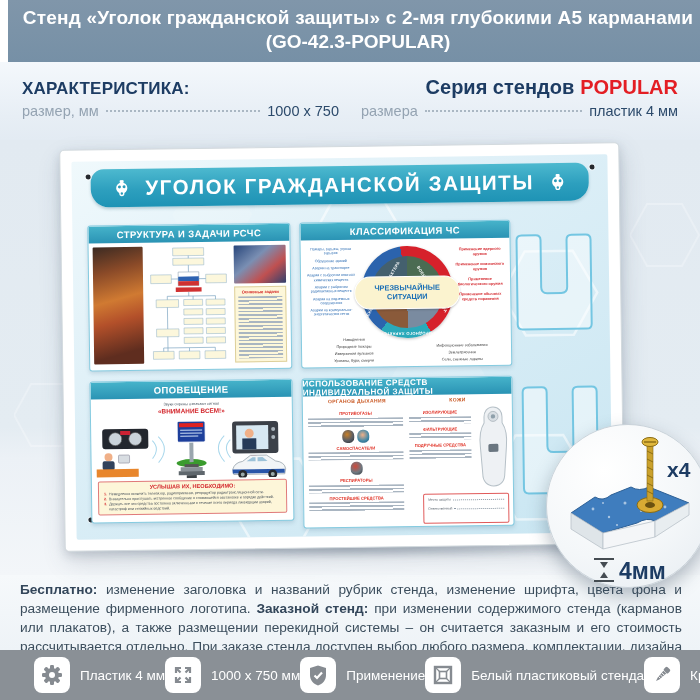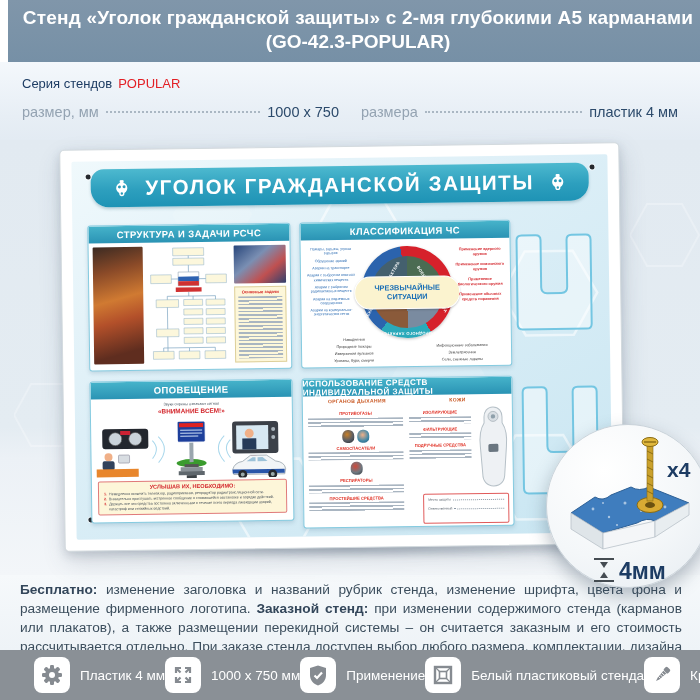--- a/index.html
+++ b/index.html
@@ -11,23 +11,23 @@
   .top-header { position:absolute; left:8px; top:0; width:700px; height:62px;
     background:linear-gradient(180deg,#8096aa 0%,#7690a6 100%); color:#fff; text-align:center; padding-top:7px; }
   .top-header .t1 { font-size:19px; font-weight:700; letter-spacing:.2px; }
   .top-header .t2 { font-size:19px; font-weight:700; margin-top:2px; }
 
   
   .charbar { position:absolute; left:0; top:62px; width:700px; height:78px;
     background:linear-gradient(180deg,#f4f8fc 0%,#e7eef5 70%,#e3ebf3 100%); padding:14px 22px 0 22px; }
   .char-row1 { display:flex; justify-content:space-between; align-items:baseline; }
   .char-title { font-size:17px; font-weight:700; color:#1d3c63; letter-spacing:.2px; }
-  .series { font-size:13px; font-weight:400; color:#1d3c63; }
+  .series { font-size:20px; font-weight:700; color:#1d3c63; }
   .series .pop { color:#e31e24; margin-left:6px; }
-  .char-row2 { display:flex; margin-top:13px; font-size:14.5px; }
+  .char-row2 { display:flex; margin-top:4px; font-size:14.5px; }
   .spec-pair { display:flex; flex:1; align-items:baseline; }
   .spec-pair + .spec-pair { margin-left:22px; }
   .spec-name { color:#94a3b2; }
   .spec-dots { flex:1; border-bottom:2px dotted #aab7c3; margin:0 7px; transform:translateY(-4px); }
   .spec-value { color:#2c4a6b; }
 
   
   .showcase { position:absolute; left:0; top:140px; width:700px; height:435px;
     background:linear-gradient(180deg,#e2eaf1 0%,#e4ecf2 66%,#ecf1f6 73%,#f3f6f9 100%); }
   .bg-hex { position:absolute; opacity:.5; }
@@ -151,20 +151,21 @@
 
 <div class="page">
 
   <header class="top-header">
     <div class="t1">Стенд «Уголок гражданской защиты» с 2-мя глубокими А5 карманами</div>
     <div class="t2">(GO-42.3-POPULAR)</div>
   </header>
 
   <section class="charbar">
     <div class="char-row1">
+      <span class="char-title">ХАРАКТЕРИСТИКА:</span>
       <span class="series">
         <span>Серия стендов</span><span class="pop">POPULAR</span>
       </span>
     </div>
     <div class="char-row2">
       <span class="spec-pair">
         <span class="spec-name">размер, мм</span>
         <span class="spec-dots"></span>
         <span class="spec-value">1000 x 750</span>
       </span>

